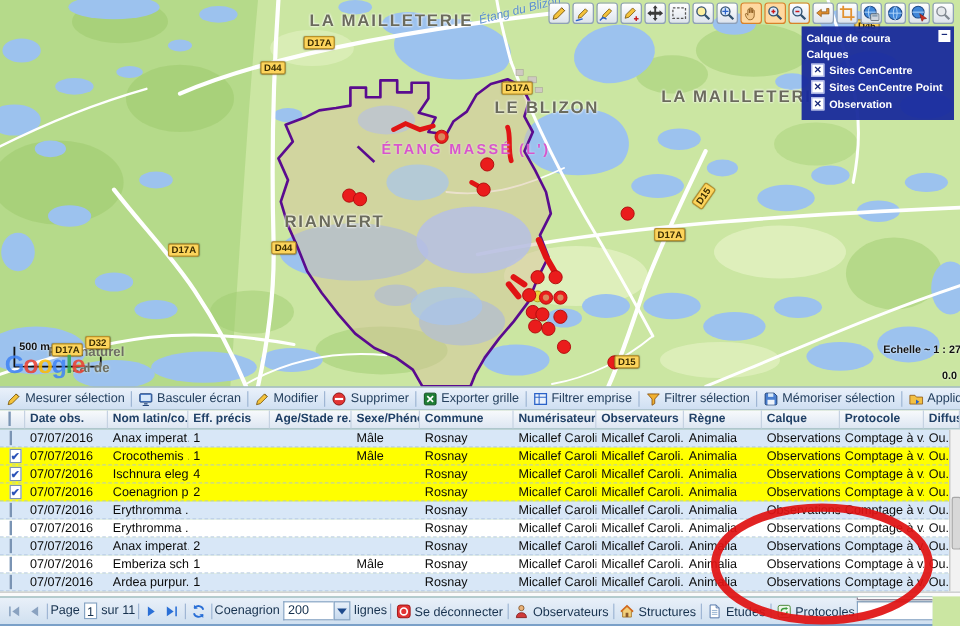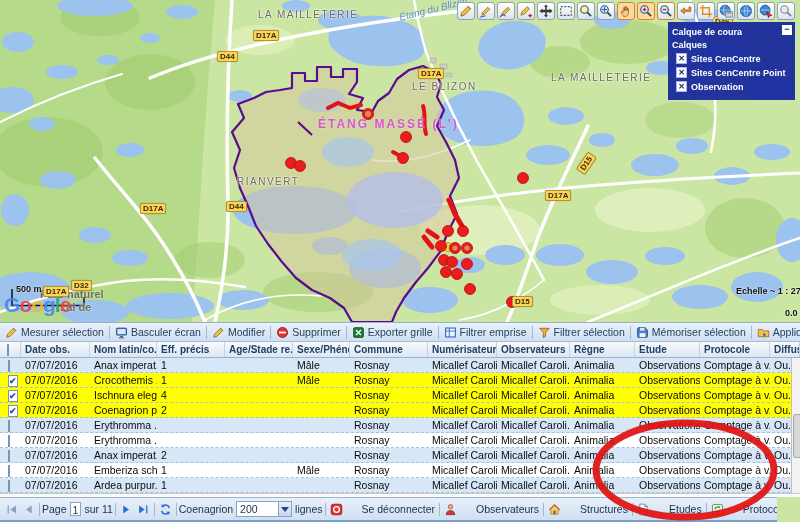--- a/index.html
+++ b/index.html
@@ -2,21 +2,21 @@
 <html><head>
 <meta charset="utf-8">
 <style>
   html,body{margin:0;padding:0;background:#888;}
   #page{position:relative;width:800px;height:522px;overflow:hidden;background:#cbe6a2;
         font-family:"Liberation Sans",sans-serif;-webkit-font-smoothing:antialiased;}
   
   #map{position:absolute;left:0;top:0;width:800px;height:322px;overflow:hidden;}
   #map svg.base{position:absolute;left:0;top:0;}
   .mlabel{position:absolute;white-space:nowrap;pointer-events:none;}
-  .place{font-size:10px;font-weight:normal;color:#6b6b5c;letter-spacing:1.5px;
+  .place{font-size:14px;font-weight:bold;color:#6b6b5c;letter-spacing:1.5px;
          text-shadow:0 0 2px #fff,0 0 2px #fff;}
   .place-sm{font-size:11px;font-weight:bold;color:#6d6d62;text-shadow:0 0 2px #e8f2d8;}
   .water-name{font-size:12px;font-weight:bold;color:#d855cc;letter-spacing:2px;
               text-shadow:0 0 2px rgba(255,255,255,.6);}
   .water-small{font-size:10px;font-style:italic;color:#5b8fd0;text-shadow:0 0 2px rgba(255,255,255,.5);}
   .scale-txt{font-size:9px;font-weight:bold;color:#111;text-shadow:0 0 2px #fff;}
   .badge{position:absolute;background:#fcd45c;border:1px solid #b8922a;border-radius:2px;
          font-size:8px;font-weight:bold;color:#3a2c00;padding:0 2px;line-height:9px;height:9px;
          box-shadow:0 0 1px rgba(0,0,0,.4);pointer-events:none;}
   #google-logo{position:absolute;left:4px;top:293px;font-size:21px;font-weight:bold;
@@ -66,21 +66,21 @@
   #vscroll{position:absolute;left:791px;top:358px;width:9px;height:135px;background:#f2f2f2;
            border-left:1px solid #c0c0c0;box-sizing:border-box;}
   #vscroll .thumb{position:absolute;left:1px;top:56px;width:6px;height:42px;background:#d8d8d8;
            border:1px solid #a8a8a8;border-radius:2px;}
   #hscroll{position:absolute;left:0;top:493px;width:800px;height:4px;background:#fafafa;border-top:1px solid #c8c8c8;box-sizing:border-box;}
   
   #pager{position:absolute;left:0;top:497px;width:777px;height:25px;
       background:linear-gradient(#e9f0f9,#d0e0f0);border-top:1px solid #9ab6d4;border-bottom:2px solid #7aa0c8;
       box-sizing:border-box;display:flex;align-items:center;padding:0 3px;font-size:10.5px;color:#16314e;
       overflow:hidden;white-space:nowrap;}
-  .pbtn{display:flex;align-items:center;gap:19px;padding:0 2px;cursor:pointer;flex:0 0 auto;}
+  .pbtn{display:flex;align-items:flex-end;gap:3px;padding:0 2px;cursor:pointer;flex:0 0 auto;}
   .pinput{background:#fff;border:1px solid #86a4c4;height:14px;line-height:14px;font-size:10.5px;
           padding:0 2px;box-sizing:border-box;}
   #page-input{width:28px;text-align:center;margin:0 3px;}
   .combo{display:flex;flex:0 0 auto;height:16px;cursor:pointer;}
   .combo .cval{background:#fff;border:1px solid #86a4c4;border-right:none;height:16px;line-height:15px;
           font-size:10.5px;padding:0 3px;box-sizing:border-box;overflow:hidden;}
   .combo .ctrig{width:14px;height:16px;background:linear-gradient(#e8f0fa,#c6d9ee);border:1px solid #86a4c4;
           box-sizing:border-box;display:flex;align-items:center;justify-content:center;}
   .ctrig::after{content:'';width:0;height:0;border:4px solid transparent;border-top:5px solid #1e4a8c;margin-top:4px;}
   
@@ -474,21 +474,21 @@
         <div class="hcell" style="width: 21px;"><span class="cbx" style="margin-left:3px;"></span></div>
         <div class="hcell" style="width: 69px;">Date obs.</div>
         <div class="hcell" style="width: 67px;">Nom latin/co...</div>
         <div class="hcell" style="width: 68px;">Eff. précis</div>
         <div class="hcell" style="width: 68px;">Age/Stade re...</div>
         <div class="hcell" style="width: 57px;">Sexe/Phéno/E...</div>
         <div class="hcell" style="width: 78px;">Commune</div>
         <div class="hcell" style="width: 69px;">Numérisateur</div>
         <div class="hcell" style="width: 73px;">Observateurs</div>
         <div class="hcell" style="width: 65px;">Règne</div>
-        <div class="hcell" style="width: 65px;">Etude</div>
+        <div class="hcell" style="width: 65px;">Calque</div>
         <div class="hcell" style="width: 70px;">Protocole</div>
         <div class="hcell" style="width: 30px;">Diffus...</div>
       </div>
     <div id="grid-body">
         <div class="grow blue">
           <div class="cell" style="width:21px;"><span class="cbx"></span></div>
           <div class="cell" style="width:69px;">07/07/2016</div>
           <div class="cell" style="width:67px;">Anax imperat...</div>
           <div class="cell" style="width:68px;">1</div>
           <div class="cell" style="width:68px;"></div>

